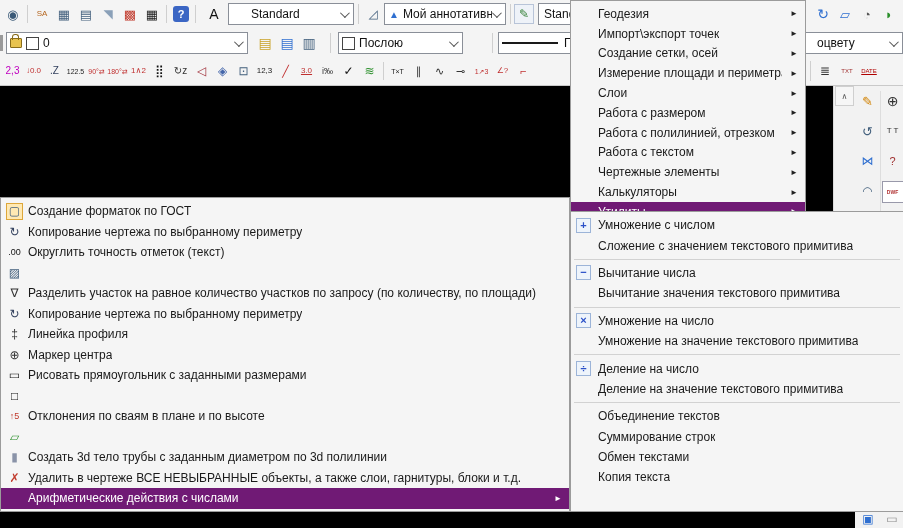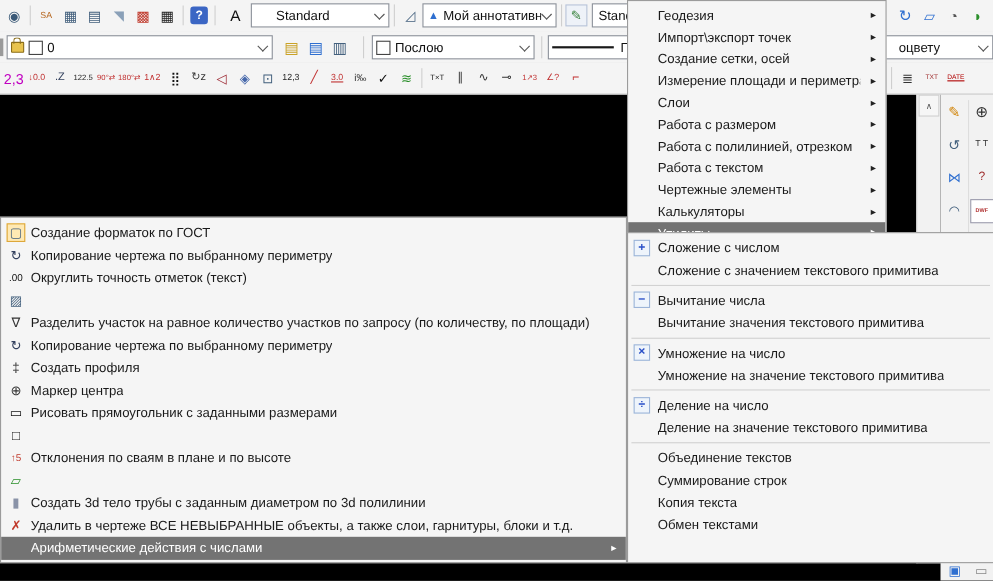--- a/index.html
+++ b/index.html
@@ -49,21 +49,21 @@
   #icol2{left:25px;border-left:1px solid #ddd;}
   #rbottom{position:absolute;left:1px;top:426px;display:flex;}
   #rbottom .ticon{width:24px;height:16px;}
   
   .menu{position:absolute;background:#f5f5f5;border:1px solid #9b9b9b;box-sizing:border-box;
         color:#1a1a1a;padding-top:3px;overflow:hidden;}
   #menu-cat{left:570px;top:0;width:236px;height:222px;--ih:19.8px;z-index:5;}
   #menu-cmd{left:0;top:197px;width:570px;height:315px;--ih:20.5px;z-index:6;}
   #menu-arith{left:570px;top:211px;width:334px;height:301px;--ih:20.4px;z-index:7;}
   .mitem{display:flex;align-items:center;height:var(--ih);white-space:nowrap;overflow:hidden;}
-  .mitem.hl{background:#737373;color:#fff;}
+  .mitem.hl{background:#701a75;color:#fff;}
   .micon{width:27px;flex:none;display:flex;align-items:center;justify-content:center;
          font-size:12px;line-height:1;box-sizing:border-box;}
   .micon.op{width:15px;height:15px;margin:0 7px 0 5px;border:1px solid #9cb4d8;background:#eef4fb;
             color:#2a50c8;font-size:11px;font-weight:bold;}
   .micon.selbox{width:17px;height:17px;margin:0 5px;background:#ffe9b3;border:1px solid #dda73a;}
   .mlabel{overflow:hidden;}
   .marrow{margin-left:auto;flex:none;padding:0 7px 0 8px;font-size:8px;color:#222;}
   .hl .marrow{color:#fff;}
   .msep{height:1px;background:#d2d2d2;margin:3px 3px;}
 </style>
@@ -124,41 +124,41 @@
       <span class="wsq"></span>
       <span class="cval">0</span>
       <span class="chev"></span>
     </div>
     <div class="strip" style="left:254px">
         <span class="ticon" style="color: rgb(201, 162, 39); font-size: 14px;">▤</span>
         <span class="ticon" style="color: rgb(47, 111, 208); font-size: 14px;">▤</span>
         <span class="ticon" style="color: rgb(68, 97, 126); font-size: 14px;">▥</span>
       </div>
     <div class="vsep" style="left:330px"></div>
-    <div class="combo" style="left:338px;width:148px">
+    <div class="combo" style="left:338px;width:125px">
       <span class="wsq"></span>
       <span class="cval">Послою</span>
       <span class="chev"></span>
     </div>
     <div class="vsep" style="left:492px"></div>
     <div class="combo" style="left:498px;width:256px">
       <span class="ltline"></span>
       <span class="cval">П</span>
       <span class="chev"></span>
     </div>
     <div class="combo" style="left:768px;width:135px">
       <span class="wsq"></span>
       <span class="cval" style="margin-left:28px">оцвету</span>
       <span class="chev"></span>
     </div>
   </div>
 
   <div id="row3" class="toolbar">
     <div id="r3strip" class="strip" style="left:2px">
-        <span class="ticon" style="color: rgb(192, 0, 192); font-size: 13px;">2,3</span>
+        <span class="ticon" style="color: rgb(192, 0, 192); font-size: 10px;">2,3</span>
         <span class="ticon" style="color: rgb(192, 48, 48); font-size: 8px;">↓0.0</span>
         <span class="ticon" style="color: rgb(51, 65, 94); font-size: 10px;">.Z</span>
         <span class="ticon" style="color: rgb(34, 34, 34); font-size: 7px;">122.5</span>
         <span class="ticon" style="color: rgb(192, 48, 48); font-size: 7px;">90°⇄</span>
         <span class="ticon" style="color: rgb(192, 48, 48); font-size: 7px;">180°⇄</span>
         <span class="ticon" style="color: rgb(192, 48, 48); font-size: 8px;">1∧2</span>
         <span class="ticon" style="color: rgb(17, 17, 17); font-size: 12px;">⣿</span>
         <span class="ticon" style="color: rgb(51, 51, 51); font-size: 10px;">↻z</span>
         <span class="ticon" style="color: rgb(160, 48, 58); font-size: 12px;">◁</span>
         <span class="ticon" style="color: rgb(68, 102, 170); font-size: 12px;">◈</span>
@@ -293,21 +293,21 @@
       <div class="mitem">
         <span class="micon" style="color: rgb(51, 51, 51);">∇</span>
         <span class="mlabel">Разделить участок на равное количество участков по запросу (по количеству, по площади)</span>
       </div>
       <div class="mitem">
         <span class="micon" style="color: rgb(51, 65, 94);">↻</span>
         <span class="mlabel">Копирование чертежа по выбранному периметру</span>
       </div>
       <div class="mitem">
         <span class="micon" style="color: rgb(51, 51, 51);">‡</span>
-        <span class="mlabel">Создать профиля</span>
+        <span class="mlabel">Линейка профиля</span>
       </div>
       <div class="mitem">
         <span class="micon" style="color: rgb(51, 51, 51);">⊕</span>
         <span class="mlabel">Маркер центра</span>
       </div>
       <div class="mitem">
         <span class="micon" style="color: rgb(17, 17, 17);">▭</span>
         <span class="mlabel">Рисовать прямоугольник с заданными размерами</span>
       </div>
       <div class="mitem">
@@ -331,21 +331,21 @@
       <div class="mitem hl">
         <span class="micon"></span>
         <span class="mlabel">Арифметические действия с числами</span>
         <span class="marrow">►</span>
       </div>
     </div>
 
   <div id="menu-arith" class="menu">
       <div class="mitem">
         <span class="micon op">+</span>
-        <span class="mlabel">Сложение с числом</span>
+        <span class="mlabel">Умножение с числом</span>
       </div>
       <div class="mitem">
         <span class="micon"></span>
         <span class="mlabel">Сложение с значением текстового примитива</span>
       </div>
       <div class="msep"></div>
       <div class="mitem">
         <span class="micon op">−</span>
         <span class="mlabel">Вычитание числа</span>
       </div>
@@ -375,21 +375,21 @@
       <div class="mitem">
         <span class="micon"></span>
         <span class="mlabel">Объединение текстов</span>
       </div>
       <div class="mitem">
         <span class="micon"></span>
         <span class="mlabel">Суммирование строк</span>
       </div>
       <div class="mitem">
         <span class="micon"></span>
+        <span class="mlabel">Обмен текстами</span>
+      </div>
+      <div class="mitem">
+        <span class="micon"></span>
         <span class="mlabel">Копия текста</span>
       </div>
-      <div class="mitem">
-        <span class="micon"></span>
-        <span class="mlabel">Обмен текстами</span>
-      </div>
     </div>
 
 </div>
 
 </body></html>

